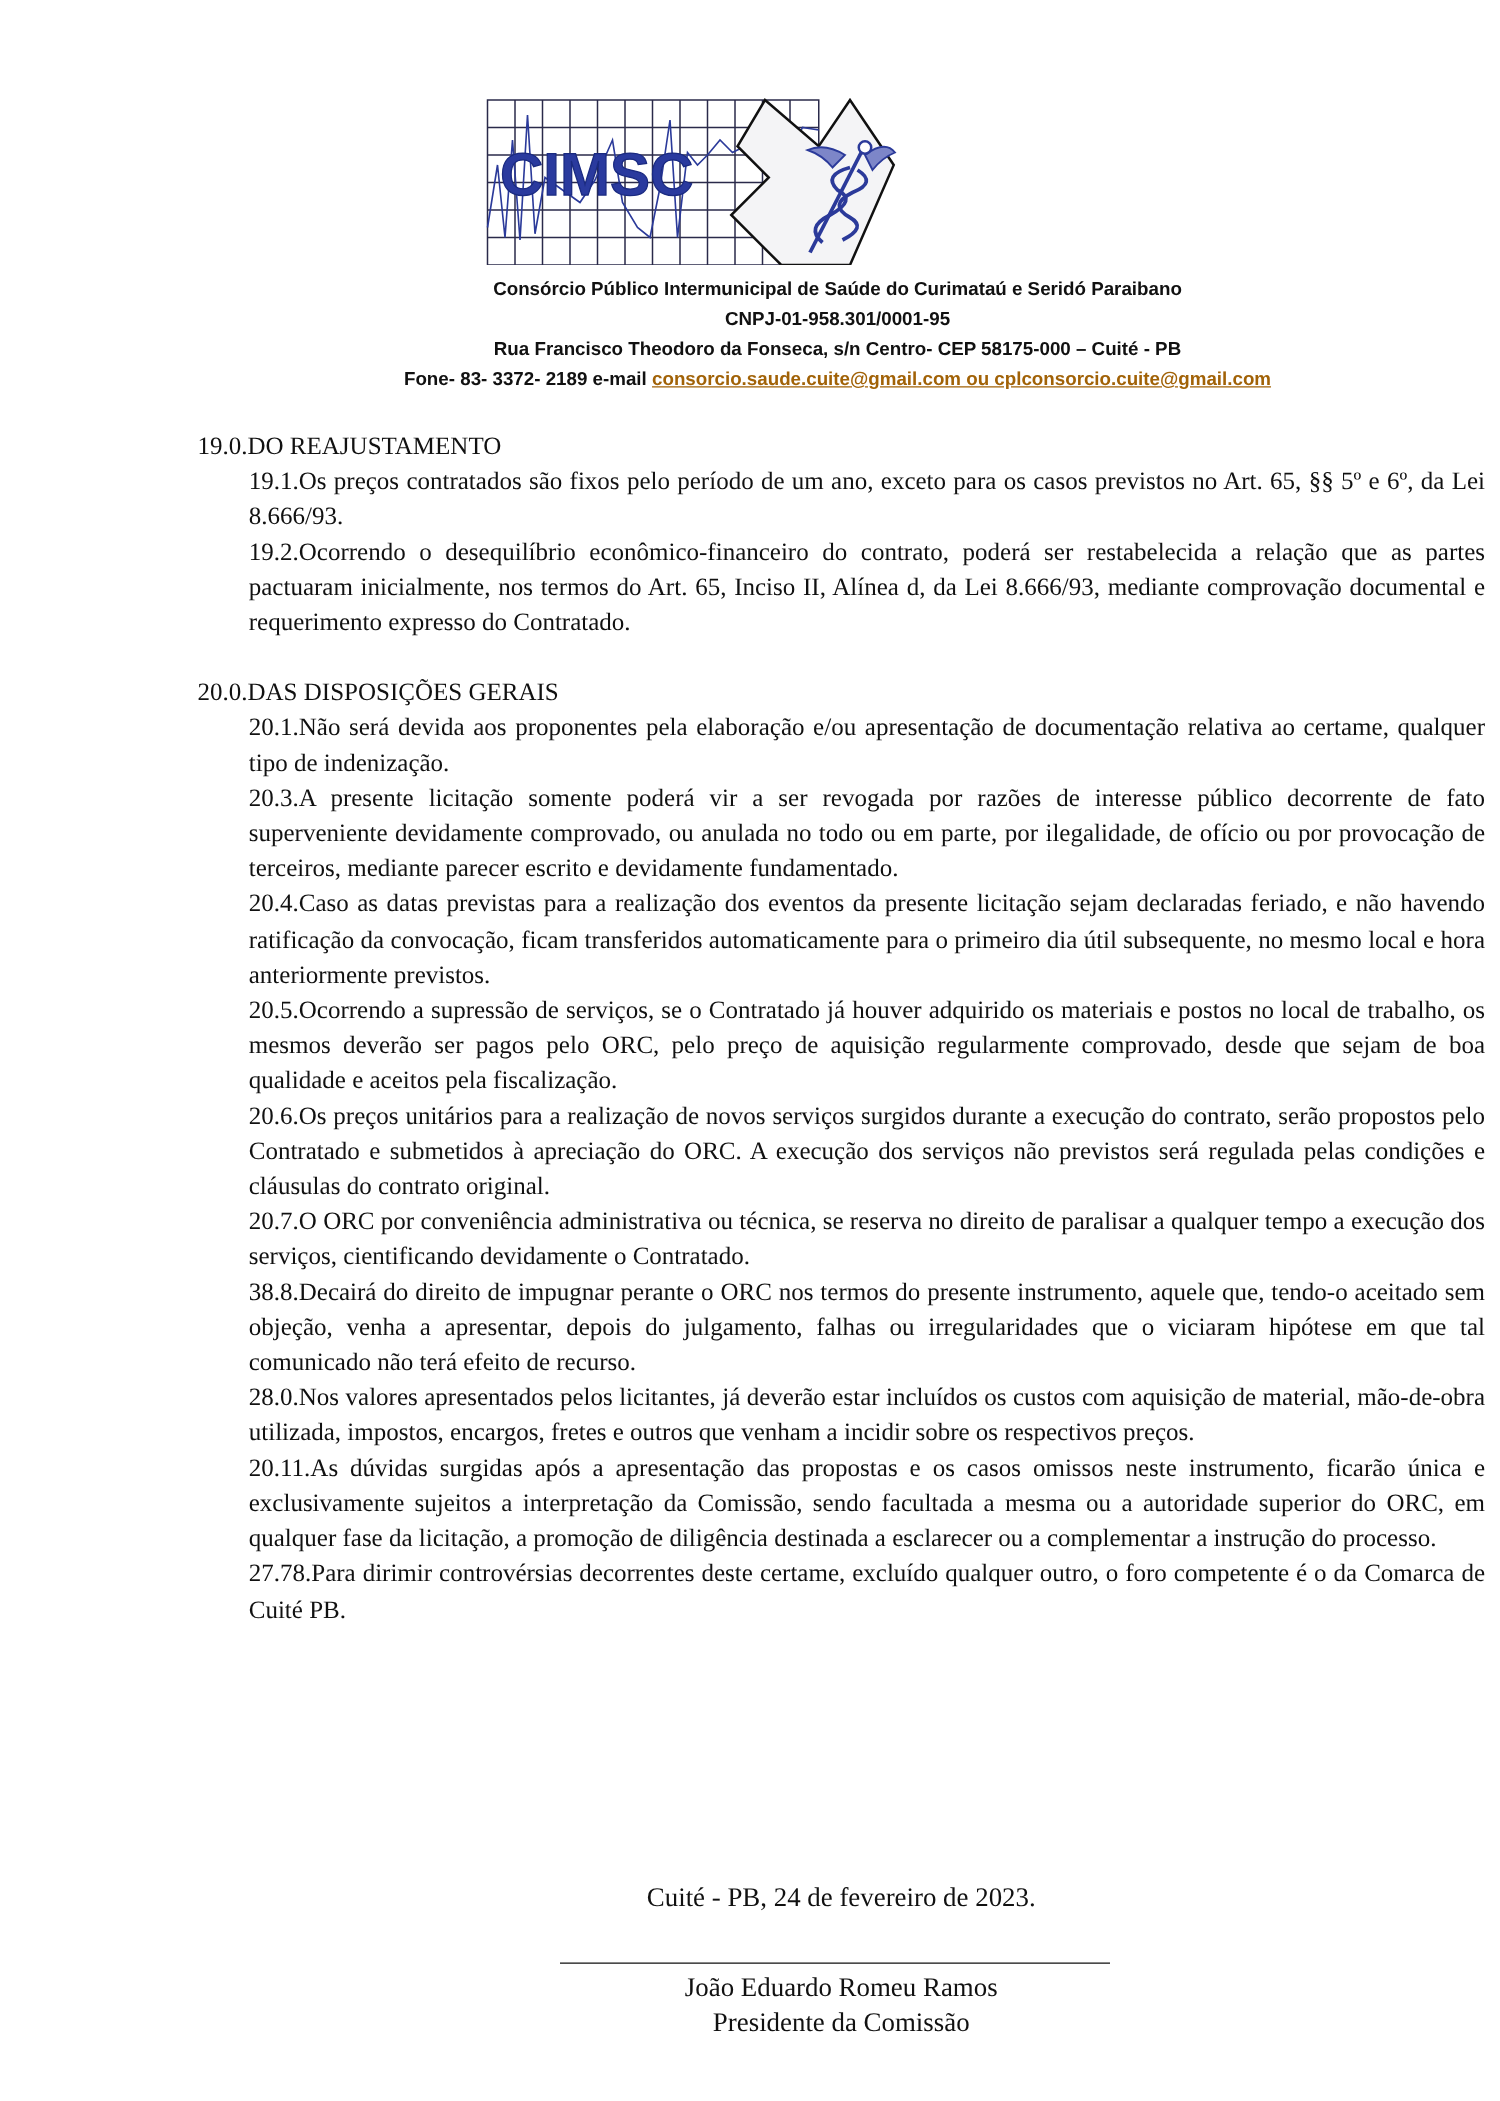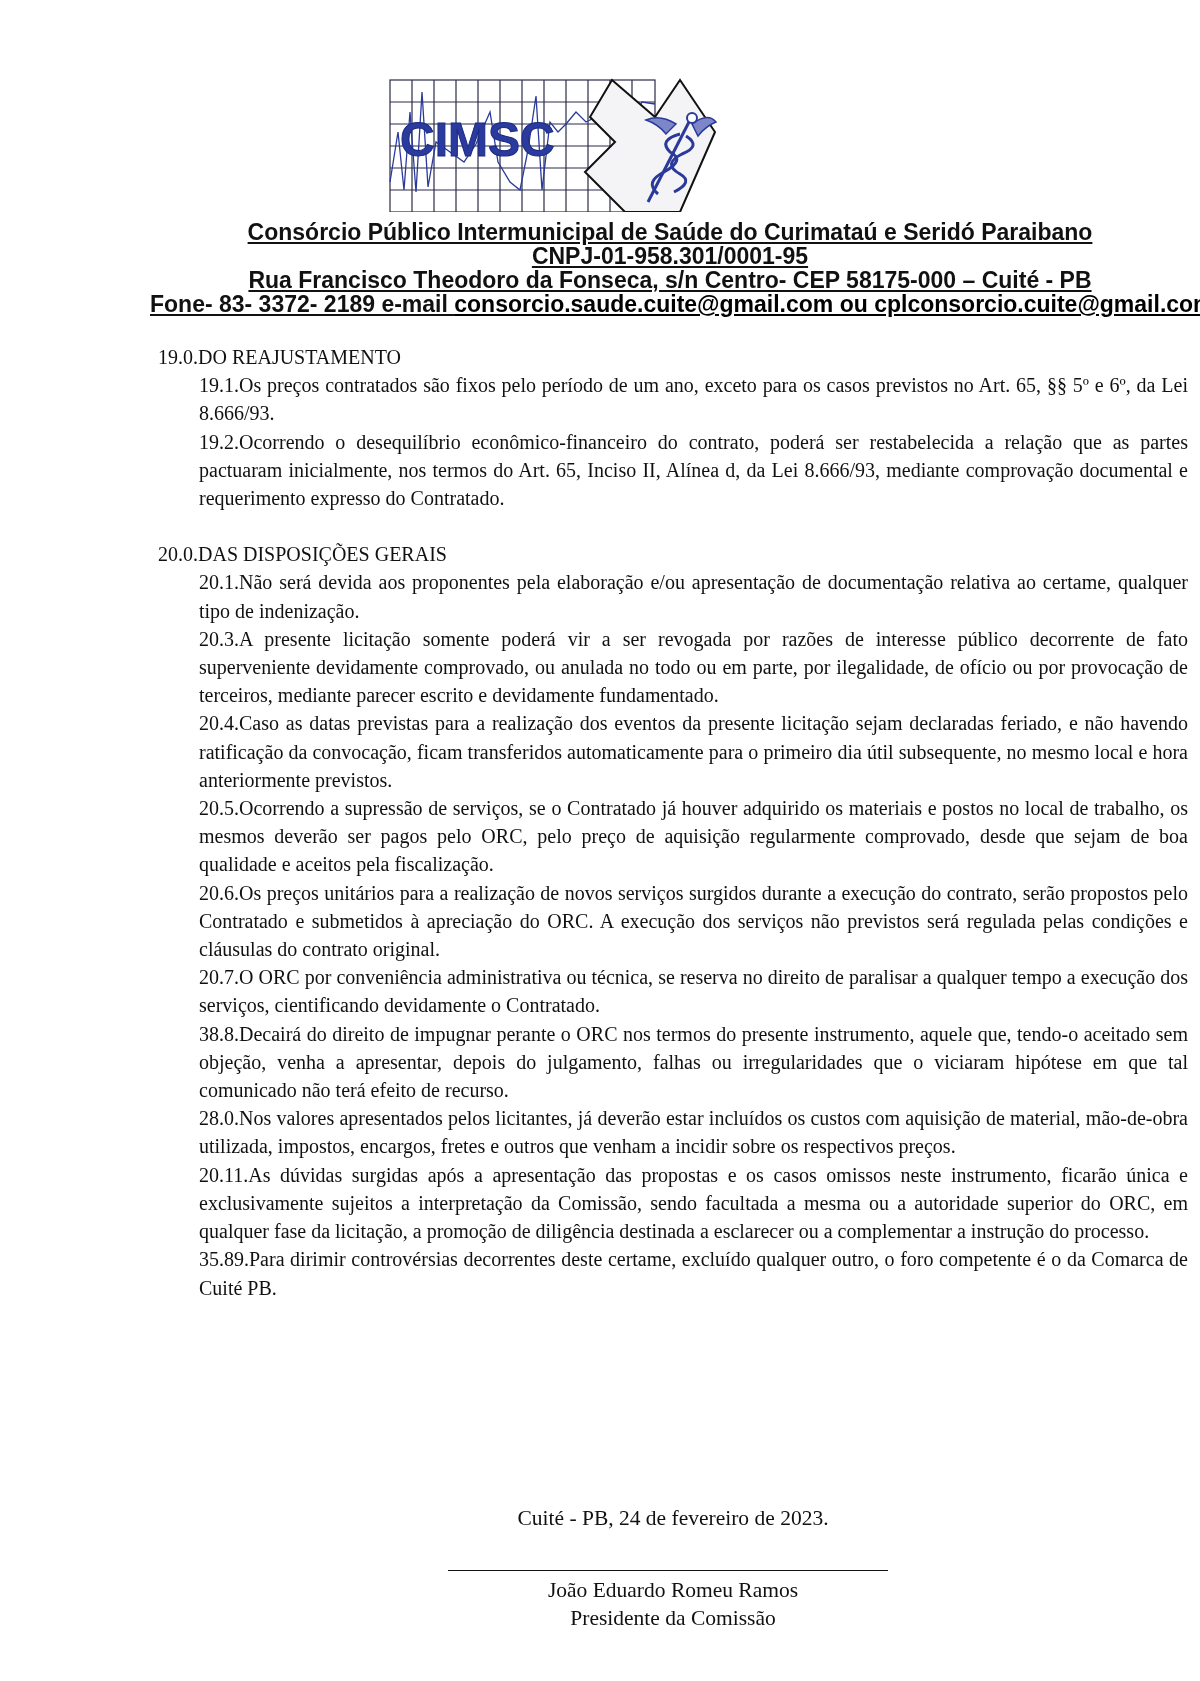--- a/index.html
+++ b/index.html
@@ -1,22 +1,22 @@
 <!DOCTYPE html>
 <html><head>
 <meta charset="utf-8">
 <style>
   html, body { margin: 0; padding: 0; background: #ffffff; }
   body { width: 1200px; height: 1681px; position: relative; overflow: hidden; color: #111; }
   .logo { position: absolute; left: 380px; top: 72px; width: 340px; height: 140px; }
   .header { position: absolute; left: 150px; width: 1040px; text-align: center;
-            font-family: "Liberation Sans", sans-serif; font-weight: bold; font-size: 23px;
-            line-height: 24px; top: 220px; text-decoration: underline; }
+            font-family: "Liberation Sans", sans-serif; font-weight: bold; font-size: 15px;
+            line-height: 24px; top: 220px; }
   .header .line { white-space: nowrap; }
-  .header a { color: #000000; text-decoration: underline; }
+  .header a { color: #a16207; text-decoration: underline; }
   .body-text { position: absolute; left: 158px; top: 343px; width: 1030px;
                font-family: "Liberation Serif", serif; font-size: 20px; line-height: 28.2px; }
   .p { text-align: justify; margin: 0; }
   .p.last-left { text-align-last: left; margin-left: 41px; }
   .gap { height: 28px; }
   .closing { position: absolute; left: 158px; width: 1030px; text-align: center;
              font-family: "Liberation Serif", serif; font-size: 21.5px; line-height: 28px; }
   .sig-line { position: absolute; left: 448px; top: 1570px; width: 440px; height: 0;
               border-top: 1.5px solid #111; }
 </style>
@@ -83,20 +83,20 @@
     <p class="p">20.0.DAS DISPOSIÇÕES GERAIS</p>
     <p class="p last-left">20.1.Não será devida aos proponentes pela elaboração e/ou apresentação de documentação relativa ao certame, qualquer tipo de indenização.</p>
     <p class="p last-left">20.3.A presente licitação somente poderá vir a ser revogada por razões de interesse público decorrente de fato superveniente devidamente comprovado, ou anulada no todo ou em parte, por ilegalidade, de ofício ou por provocação de terceiros, mediante parecer escrito e devidamente fundamentado.</p>
     <p class="p last-left">20.4.Caso as datas previstas para a realização dos eventos da presente licitação sejam declaradas feriado, e não havendo ratificação da convocação, ficam transferidos automaticamente para o primeiro dia útil subsequente, no mesmo local e hora anteriormente previstos.</p>
     <p class="p last-left">20.5.Ocorrendo a supressão de serviços, se o Contratado já houver adquirido os materiais e postos no local de trabalho, os mesmos deverão ser pagos pelo ORC, pelo preço de aquisição regularmente comprovado, desde que sejam de boa qualidade e aceitos pela fiscalização.</p>
     <p class="p last-left">20.6.Os preços unitários para a realização de novos serviços surgidos durante a execução do contrato, serão propostos pelo Contratado e submetidos à apreciação do ORC. A execução dos serviços não previstos será regulada pelas condições e cláusulas do contrato original.</p>
     <p class="p last-left">20.7.O ORC por conveniência administrativa ou técnica, se reserva no direito de paralisar a qualquer tempo a execução dos serviços, cientificando devidamente o Contratado.</p>
     <p class="p last-left">38.8.Decairá do direito de impugnar perante o ORC nos termos do presente instrumento, aquele que, tendo-o aceitado sem objeção, venha a apresentar, depois do julgamento, falhas ou irregularidades que o viciaram hipótese em que tal comunicado não terá efeito de recurso.</p>
     <p class="p last-left">28.0.Nos valores apresentados pelos licitantes, já deverão estar incluídos os custos com aquisição de material, mão-de-obra utilizada, impostos, encargos, fretes e outros que venham a incidir sobre os respectivos preços.</p>
     <p class="p last-left">20.11.As dúvidas surgidas após a apresentação das propostas e os casos omissos neste instrumento, ficarão única e exclusivamente sujeitos a interpretação da Comissão, sendo facultada a mesma ou a autoridade superior do ORC, em qualquer fase da licitação, a promoção de diligência destinada a esclarecer ou a complementar a instrução do processo.</p>
-    <p class="p last-left">35.89.Para dirimir controvérsias decorrentes deste certame, excluído qualquer outro, o foro competente é o da Comarca de Cuité PB.</p>
+    <p class="p last-left">27.78.Para dirimir controvérsias decorrentes deste certame, excluído qualquer outro, o foro competente é o da Comarca de Cuité PB.</p>
   </div>
 </div>
 
 <div class="closing" style="top:1504px;">Cuité - PB, 24 de fevereiro de 2023.</div>
 <div class="sig-line"></div>
 <div class="closing" style="top:1576px;">João Eduardo Romeu Ramos</div>
 <div class="closing" style="top:1604px;">Presidente da Comissão</div>
 
 </body></html>

